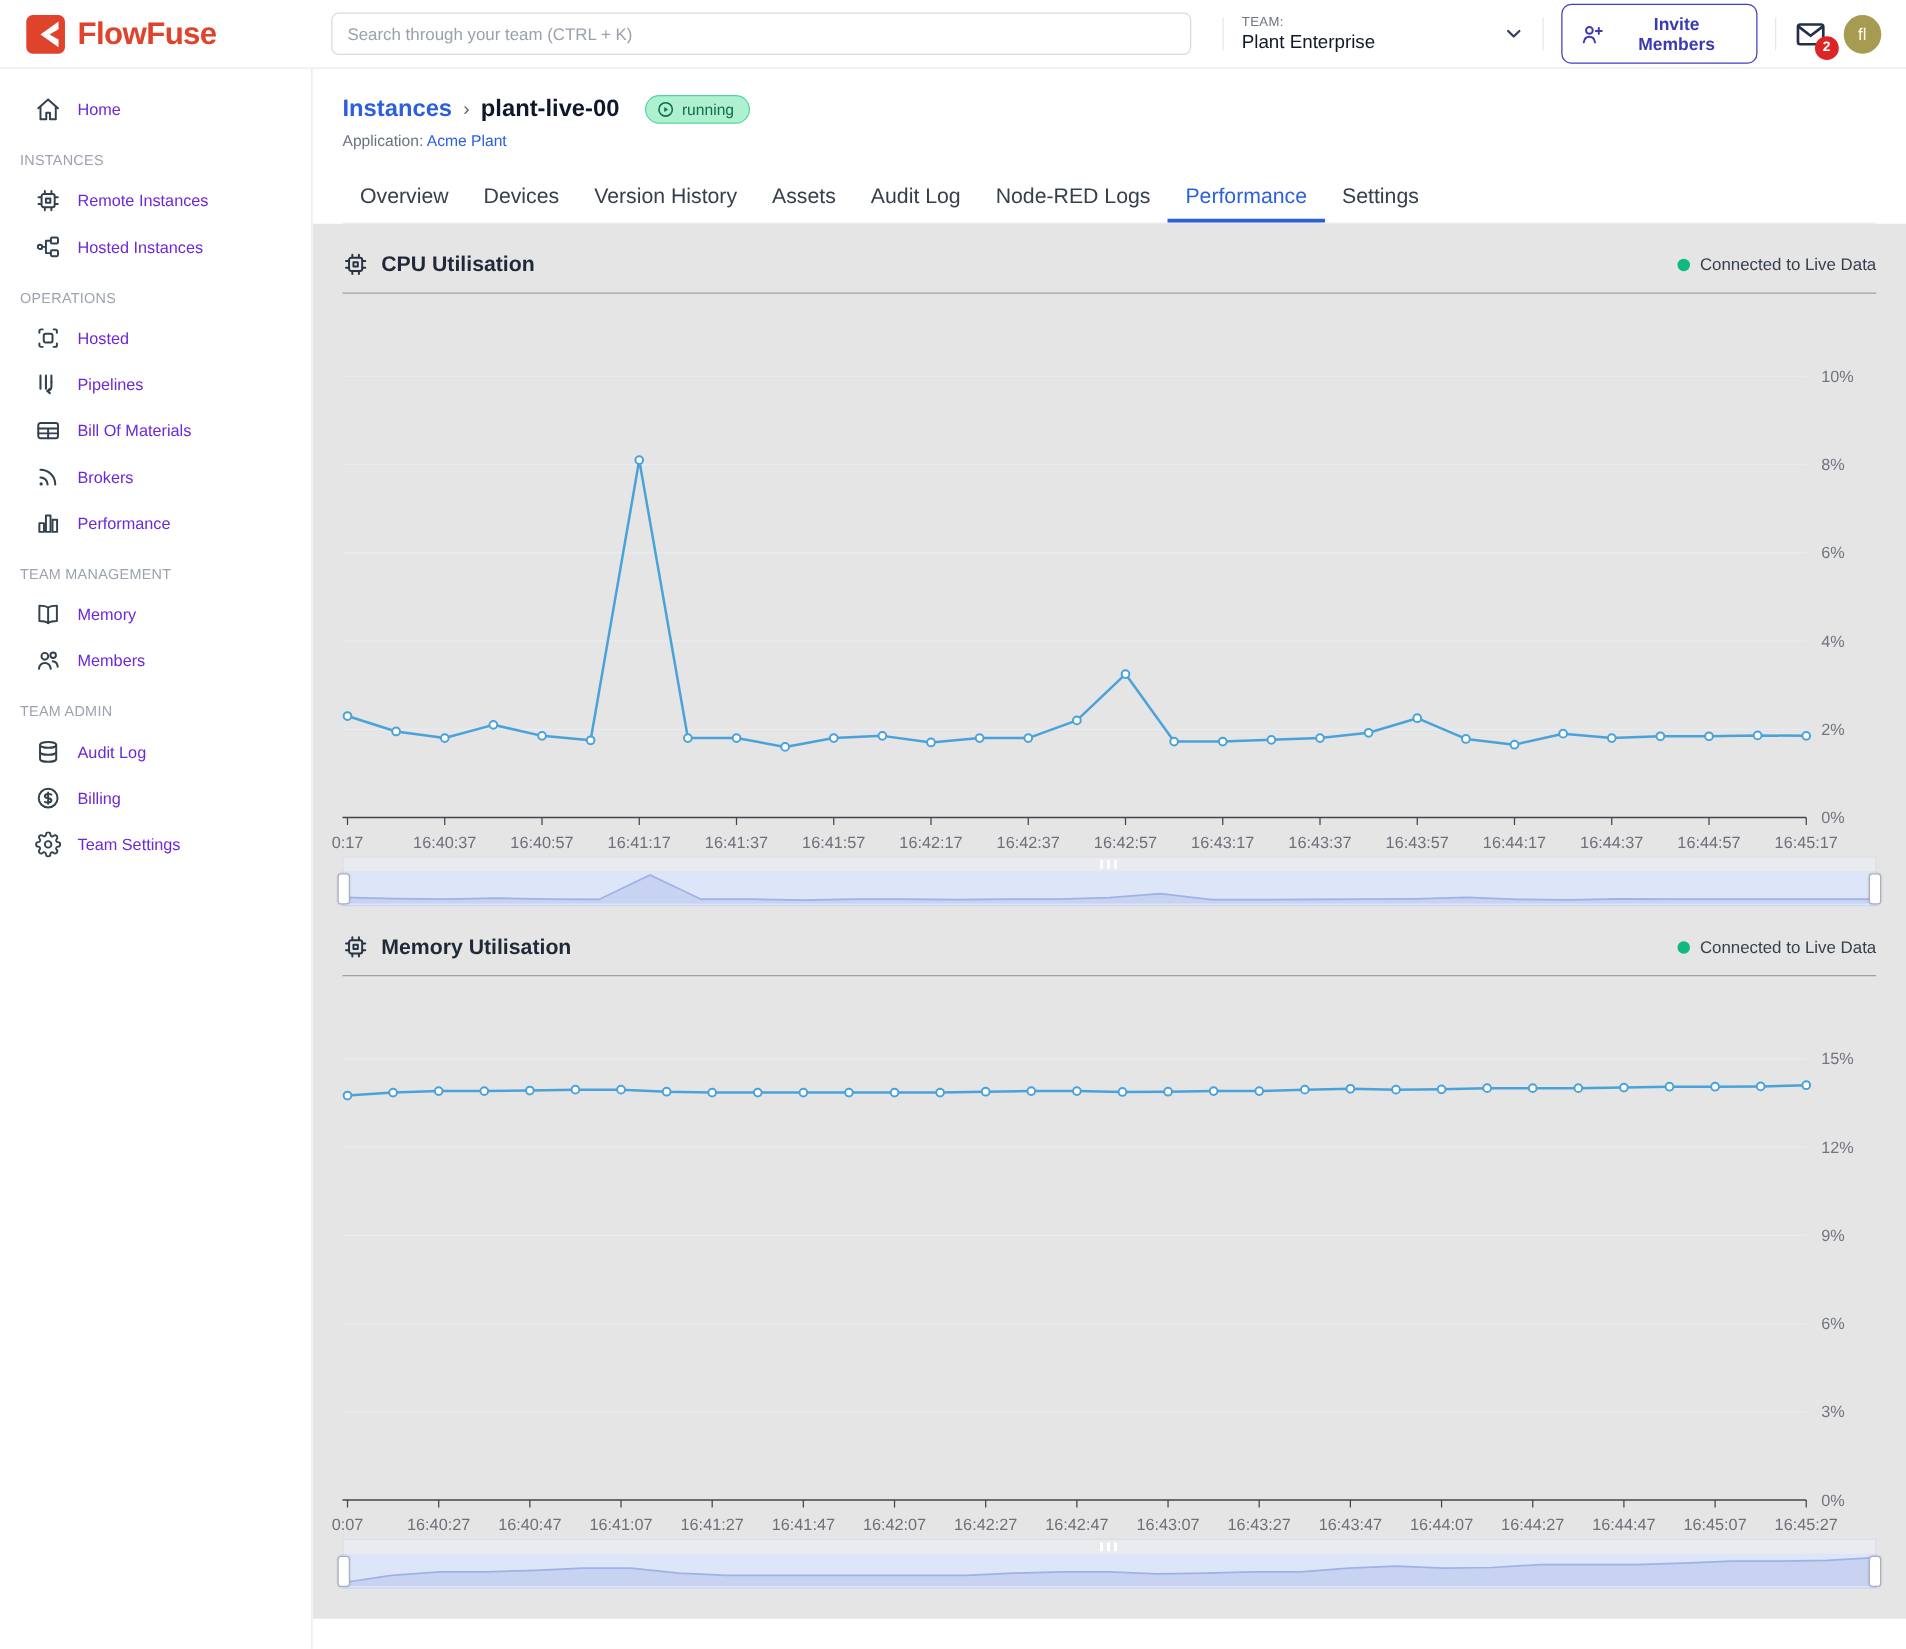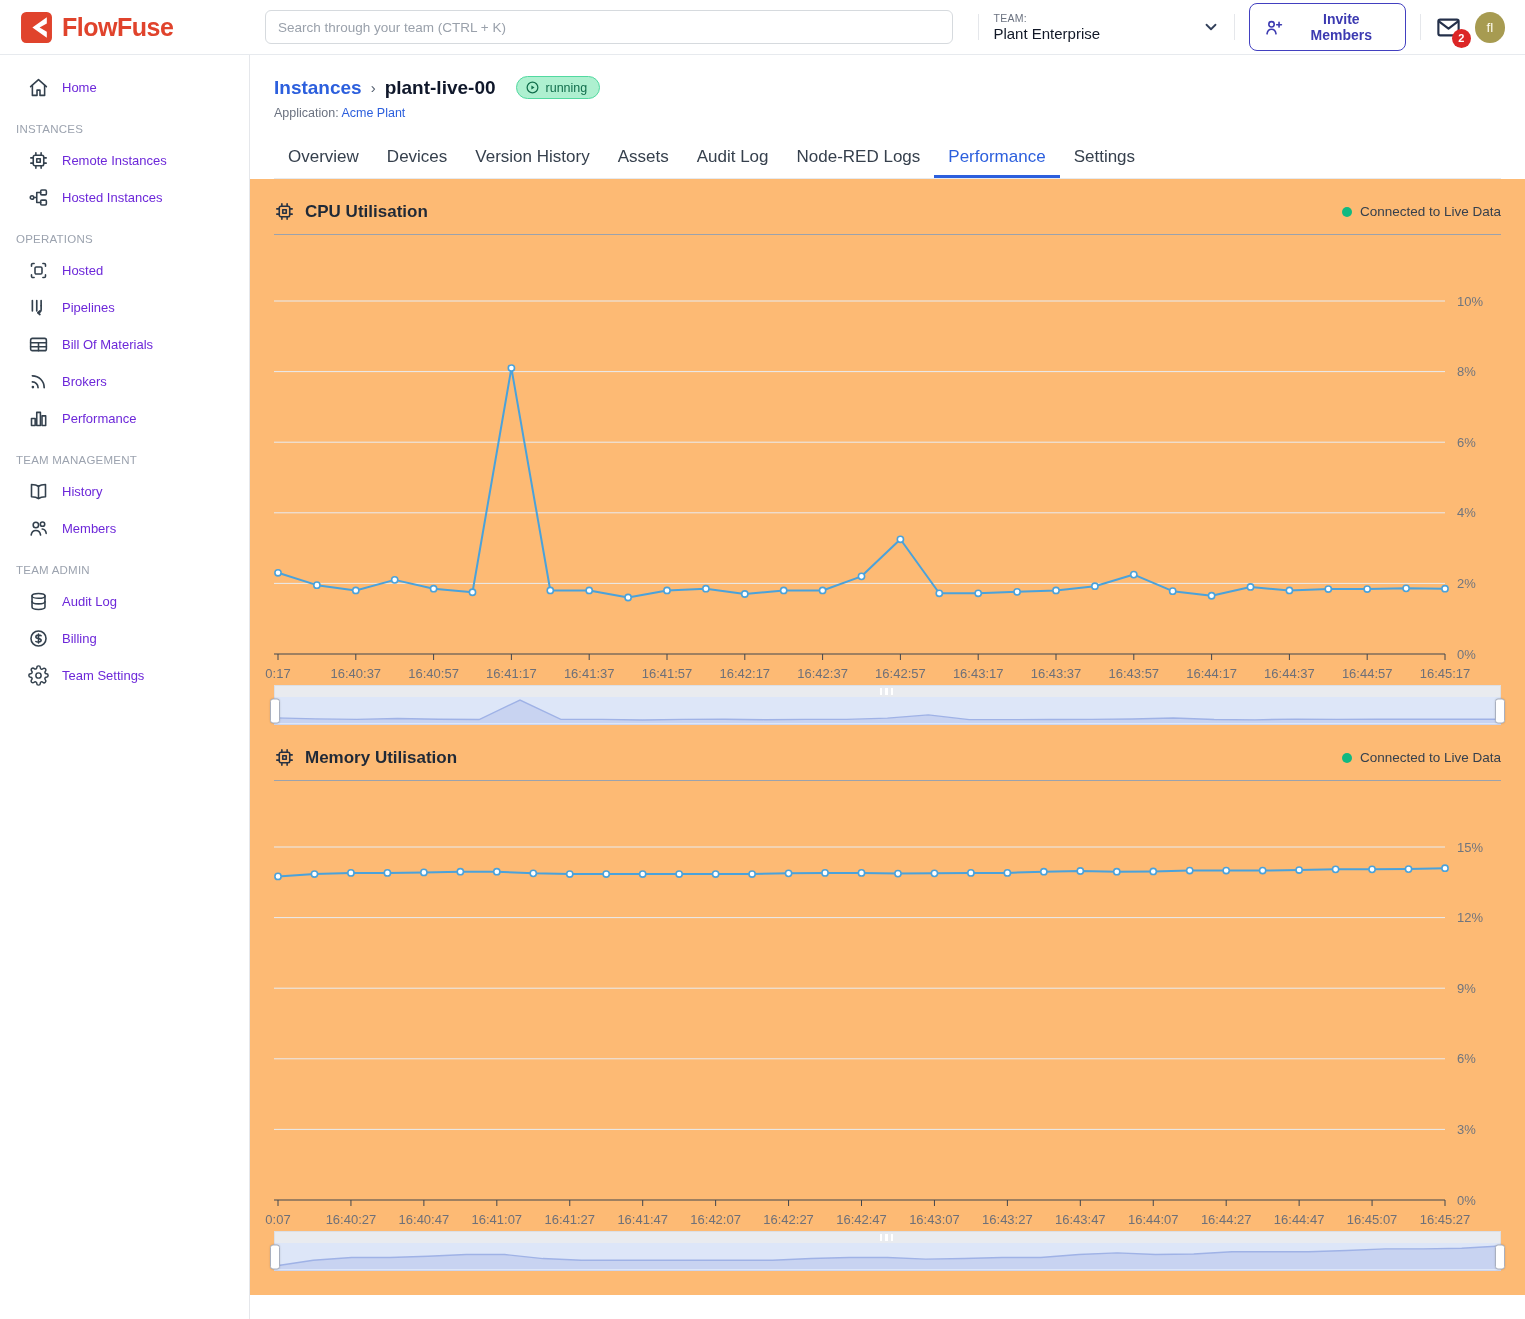--- a/index.html
+++ b/index.html
@@ -53,21 +53,21 @@
     background:#fff; border-radius:8px; padding:8px 14px; font-weight:700; font-size:14px; cursor:pointer;
     font-family:inherit; }
   .btn-actions { display:flex; align-items:center; gap:12px; background:#3d3bb0; color:#fff; border:none;
     border-radius:8px; padding:9px 16px; font-weight:700; font-size:14px; cursor:pointer; font-family:inherit; }
   .app-line { margin-top:7px; font-size:12.5px; color:#6b7280; }
   .app-link { color:#2c5fdd; cursor:pointer; }
   .tabs { display:flex; margin-top:17px; border-bottom:1px solid #e7eaee; }
   .tab { padding:10px 14px 11px 14px; font-size:17px; color:#36404d; cursor:pointer; }
   .tab.active { color:#2c5fdd; border-bottom:3px solid #2c5fdd; padding-bottom:8px; }
 
-  .content { background:#fdba74; padding:14px 24px 24px 24px; min-height:1010px; }
+  .content { background:#e5e5e5; padding:14px 24px 24px 24px; min-height:1010px; }
   .chart-head { display:flex; align-items:center; padding:8px 0 12px 0; }
   .chart-head .cico { width:21px; height:21px; color:#273242; }
   .chart-title { font-size:17px; font-weight:700; color:#1f2937; margin-left:10px; }
   .live { margin-left:auto; display:flex; align-items:center; gap:8px; font-size:13.5px; color:#36404d; }
   .live-dot { width:10px; height:10px; border-radius:50%; background:#11b981; }
   .chart-divider { border-bottom:1px solid #9aa2ad; }
   .chart-svg { display:block; overflow:visible; margin-top:2px; }
 
   .navigator { position:relative; width:1227px; margin-top:8px; }
   .nav-strip { height:12px; background:#e9ebef; border:1px solid #dcdfe5; border-bottom:none;
@@ -216,21 +216,21 @@
   </div>
 
   <div class="section-title">TEAM MANAGEMENT</div>
   <div class="nav-item">
     <span class="nico">
       <svg class="ico" width="21" height="21" viewBox="0 0 24 24" fill="none" stroke="currentColor" stroke-width="1.8" stroke-linecap="round" stroke-linejoin="round">
           <path d="M12 6c-2-1.5-4.5-2-8-2v14c3.5 0 6 .5 8 2 2-1.5 4.5-2 8-2V4c-3.5 0-6 .5-8 2z"></path>
           <path d="M12 6v14"></path>
         </svg>
     </span>
-    <span>History</span>
+    <span>Memory</span>
   </div>
   <div class="nav-item">
     <span class="nico">
       <svg class="ico" width="21" height="21" viewBox="0 0 24 24" fill="none" stroke="currentColor" stroke-width="1.8" stroke-linecap="round" stroke-linejoin="round">
           <circle cx="9" cy="8" r="3.1"></circle>
           <path d="M3.6 19.5c.5-3.4 2.5-5.3 5.4-5.3s4.9 1.9 5.4 5.3"></path>
           <circle cx="16.6" cy="7" r="2.5"></circle>
           <path d="M16.2 12.6c2.7.2 4.2 1.9 4.6 5"></path>
         </svg>
     </span>

